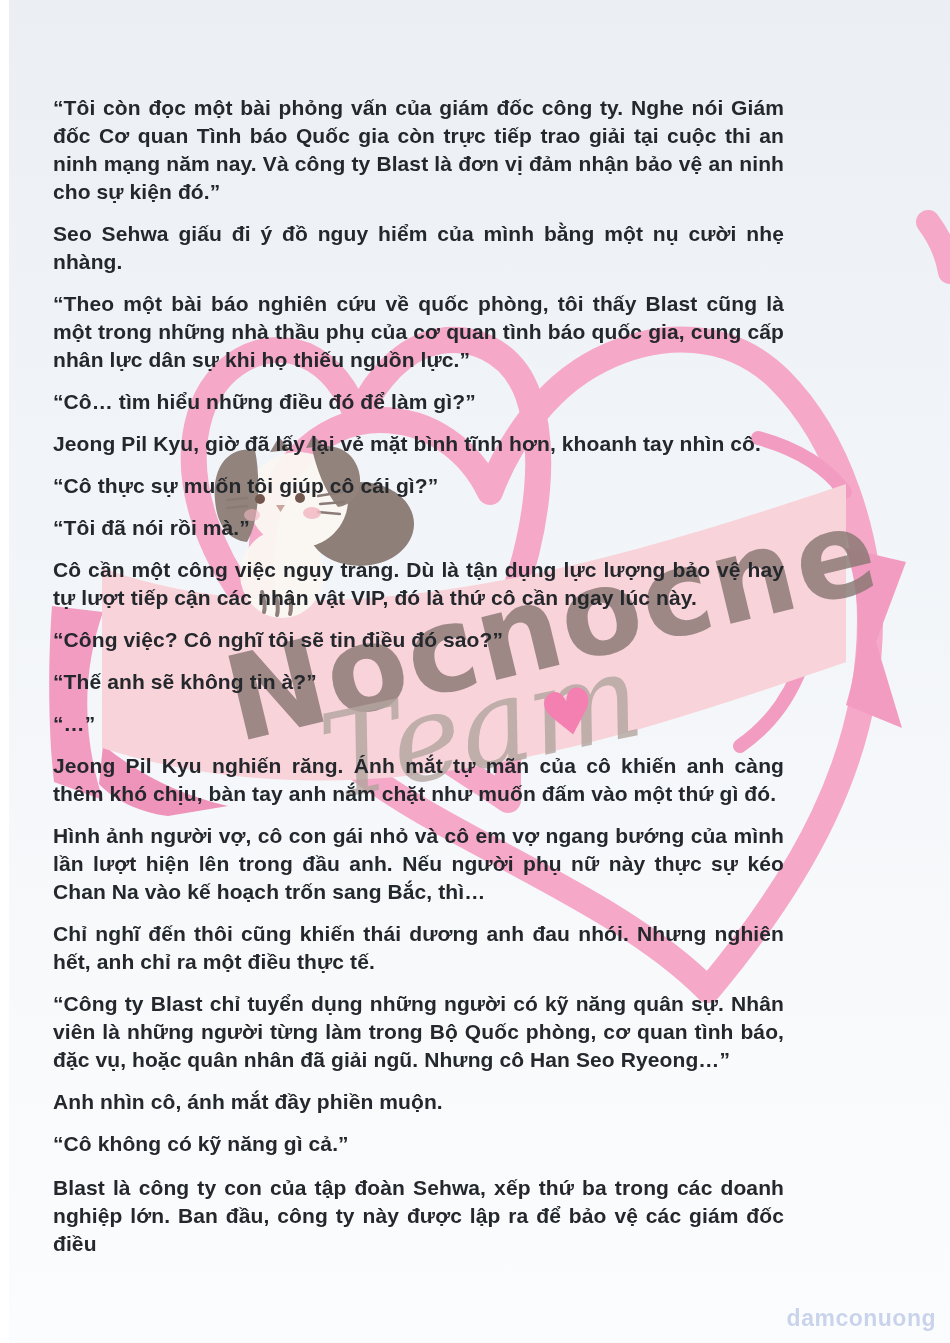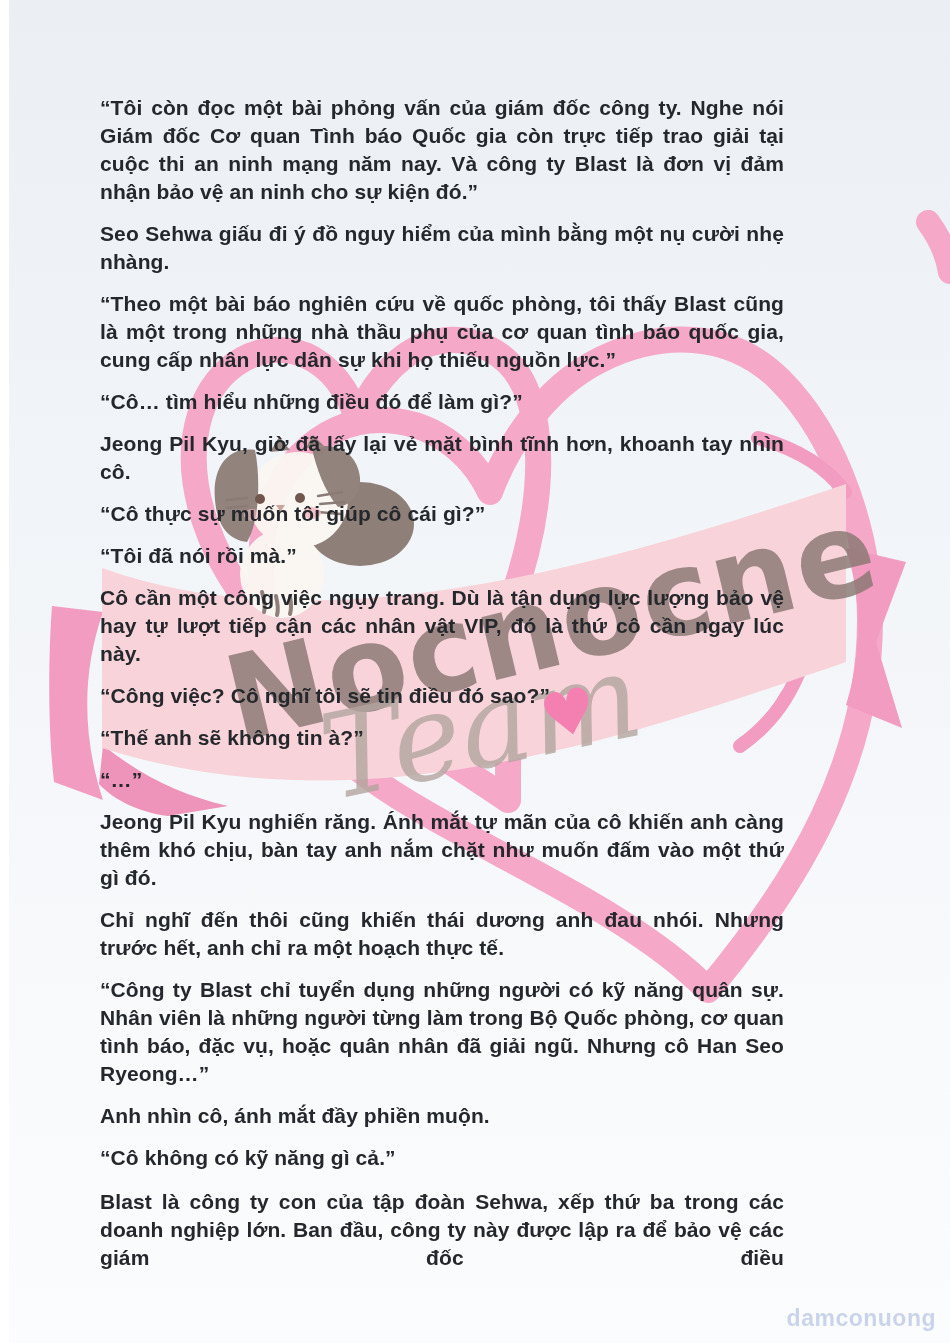--- a/index.html
+++ b/index.html
@@ -25,21 +25,21 @@
     position: absolute;
     left: 0; top: 0;
     z-index: 1;
     pointer-events: none;
   }
   .doc {
     position: relative;
     z-index: 2;
     box-sizing: border-box;
     width: 896px;
-    padding: 94px 112px 0 100px;
+    padding: 94px 112px 0 53px;
     color: #24282c;
     font-size: 21px;
     line-height: 28px;
     font-weight: 600;
     letter-spacing: 0.1px;
   }
   .doc p {
     margin: 0 0 14px 0;
     text-align: justify;
   }
@@ -143,20 +143,21 @@
   <p>“Theo một bài báo nghiên cứu về quốc phòng, tôi thấy Blast cũng là một trong những nhà thầu phụ của cơ quan tình báo quốc gia, cung cấp nhân lực dân sự khi họ thiếu nguồn lực.”</p>
   <p>“Cô… tìm hiểu những điều đó để làm gì?”</p>
   <p>Jeong Pil Kyu, giờ đã lấy lại vẻ mặt bình tĩnh hơn, khoanh tay nhìn cô.</p>
   <p>“Cô thực sự muốn tôi giúp cô cái gì?”</p>
   <p>“Tôi đã nói rồi mà.”</p>
   <p>Cô cần một công việc ngụy trang. Dù là tận dụng lực lượng bảo vệ hay tự lượt tiếp cận các nhân vật VIP, đó là thứ cô cần ngay lúc này.</p>
   <p>“Công việc? Cô nghĩ tôi sẽ tin điều đó sao?”</p>
   <p>“Thế anh sẽ không tin à?”</p>
   <p>“…”</p>
   <p>Jeong Pil Kyu nghiến răng. Ánh mắt tự mãn của cô khiến anh càng thêm khó chịu, bàn tay anh nắm chặt như muốn đấm vào một thứ gì đó.</p>
-  <p>Chỉ nghĩ đến thôi cũng khiến thái dương anh đau nhói. Nhưng trước hết, anh chỉ ra một hoạch thực tế.</p>
+  <p>Hình ảnh người vợ, cô con gái nhỏ và cô em vợ ngang bướng của mình lần lượt hiện lên trong đầu anh. Nếu người phụ nữ này thực sự kéo Chan Na vào kế hoạch trốn sang Bắc, thì…</p>
+  <p>Chỉ nghĩ đến thôi cũng khiến thái dương anh đau nhói. Nhưng nghiên hết, anh chỉ ra một điều thực tế.</p>
   <p>“Công ty Blast chỉ tuyển dụng những người có kỹ năng quân sự. Nhân viên là những người từng làm trong Bộ Quốc phòng, cơ quan tình báo, đặc vụ, hoặc quân nhân đã giải ngũ. Nhưng cô Han Seo Ryeong…”</p>
   <p>Anh nhìn cô, ánh mắt đầy phiền muộn.</p>
   <p>“Cô không có kỹ năng gì cả.”</p>
   <p class="cut">Blast là công ty con của tập đoàn Sehwa, xếp thứ ba trong các doanh nghiệp lớn. Ban đầu, công ty này được lập ra để bảo vệ các giám đốc điều</p>
 </div>
 
 <div class="credit">damconuong</div>
 
 </body></html>

